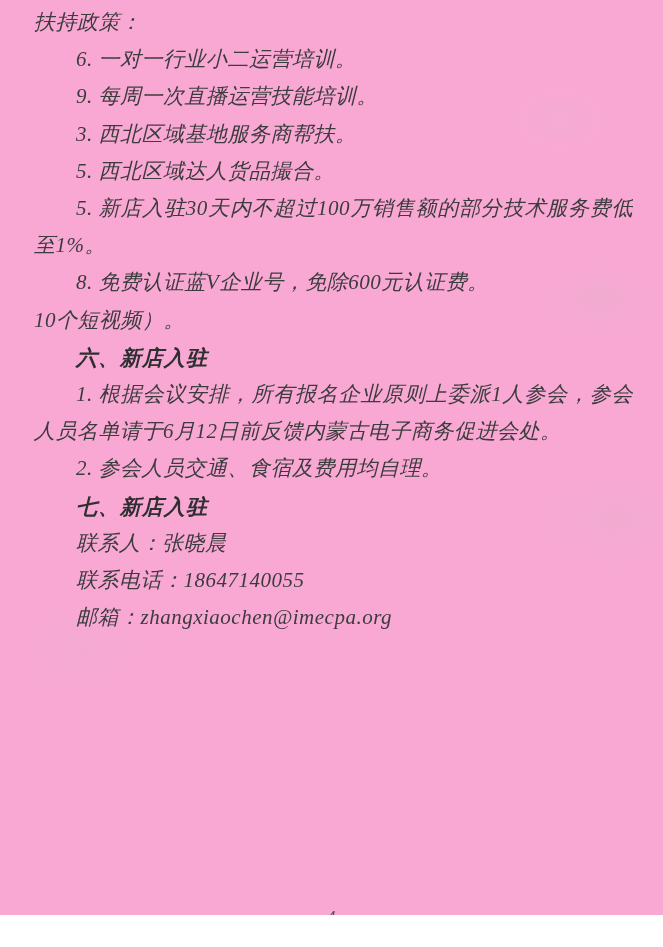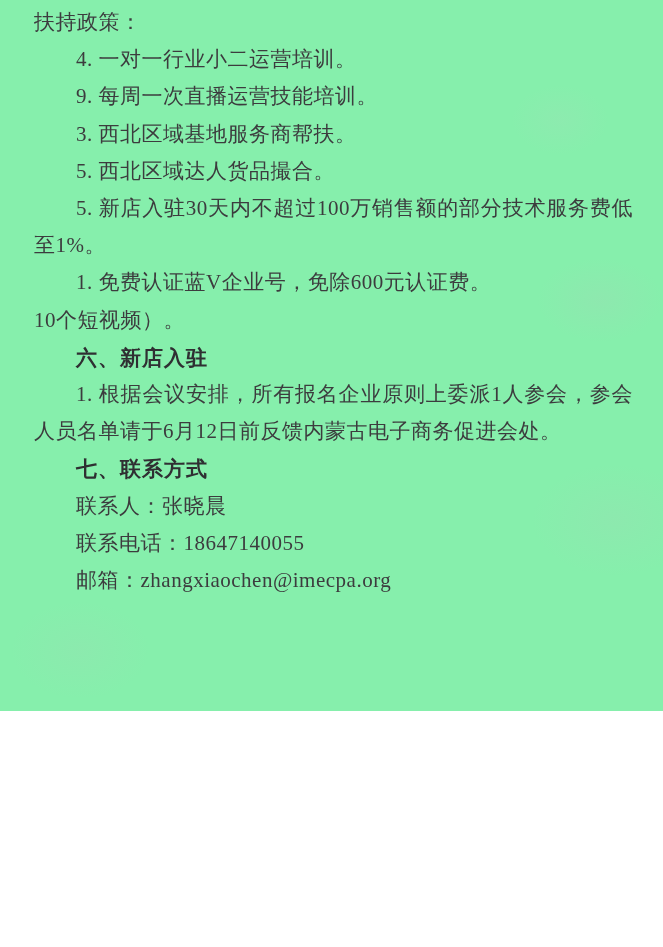--- a/index.html
+++ b/index.html
@@ -3,25 +3,26 @@
 <meta charset="utf-8">
 <style>
   html, body {
     margin: 0;
     padding: 0;
     background: #ffffff;
   }
   .page {
     position: relative;
     width: 663px;
-    height: 711px;
-    background: #86efac;
+    height: 915px;
+    background: #f9a8d4;
     overflow: hidden;
     font-family: "Liberation Serif", "DejaVu Serif", serif;
     color: #3c3c3e;
+    font-style: italic;
   }
   
   .page::before {
     content: "";
     position: absolute;
     inset: 0;
     pointer-events: none;
     background:
       radial-gradient(90px 60px at 600px 300px, rgba(190,190,190,0.14), rgba(190,190,190,0) 70%),
       radial-gradient(120px 80px at 615px 520px, rgba(190,190,190,0.12), rgba(190,190,190,0) 70%),
@@ -62,30 +63,31 @@
     color: #4a4a4c;
     letter-spacing: 0;
   }
 </style>
 </head>
 <body>
 
 <div class="page">
   <div class="doc">
     <div class="line">扶持政策：</div>
-    <div class="line indent">4. 一对一行业小二运营培训。</div>
+    <div class="line indent">6. 一对一行业小二运营培训。</div>
     <div class="line indent">9. 每周一次直播运营技能培训。</div>
     <div class="line indent">3. 西北区域基地服务商帮扶。</div>
     <div class="line indent">5. 西北区域达人货品撮合。</div>
     <div class="line indent stretch">5. 新店入驻30天内不超过100万销售额的部分技术服务费低</div>
     <div class="line">至1%。</div>
-    <div class="line indent">1. 免费认证蓝V企业号，免除600元认证费。</div>
+    <div class="line indent">8. 免费认证蓝V企业号，免除600元认证费。</div>
     <div class="line">10个短视频）。</div>
     <div class="line indent heading">六、新店入驻</div>
     <div class="line indent stretch">1. 根据会议安排，所有报名企业原则上委派1人参会，参会</div>
     <div class="line">人员名单请于6月12日前反馈内蒙古电子商务促进会处。</div>
-    <div class="line indent heading">七、联系方式</div>
+    <div class="line indent">2. 参会人员交通、食宿及费用均自理。</div>
+    <div class="line indent heading">七、新店入驻</div>
     <div class="line indent">联系人：张晓晨</div>
     <div class="line indent">联系电话：18647140055</div>
     <div class="line indent">邮箱：zhangxiaochen@imecpa.org</div>
   </div>
   <div class="footer">4</div>
 </div>
 
 </body></html>

